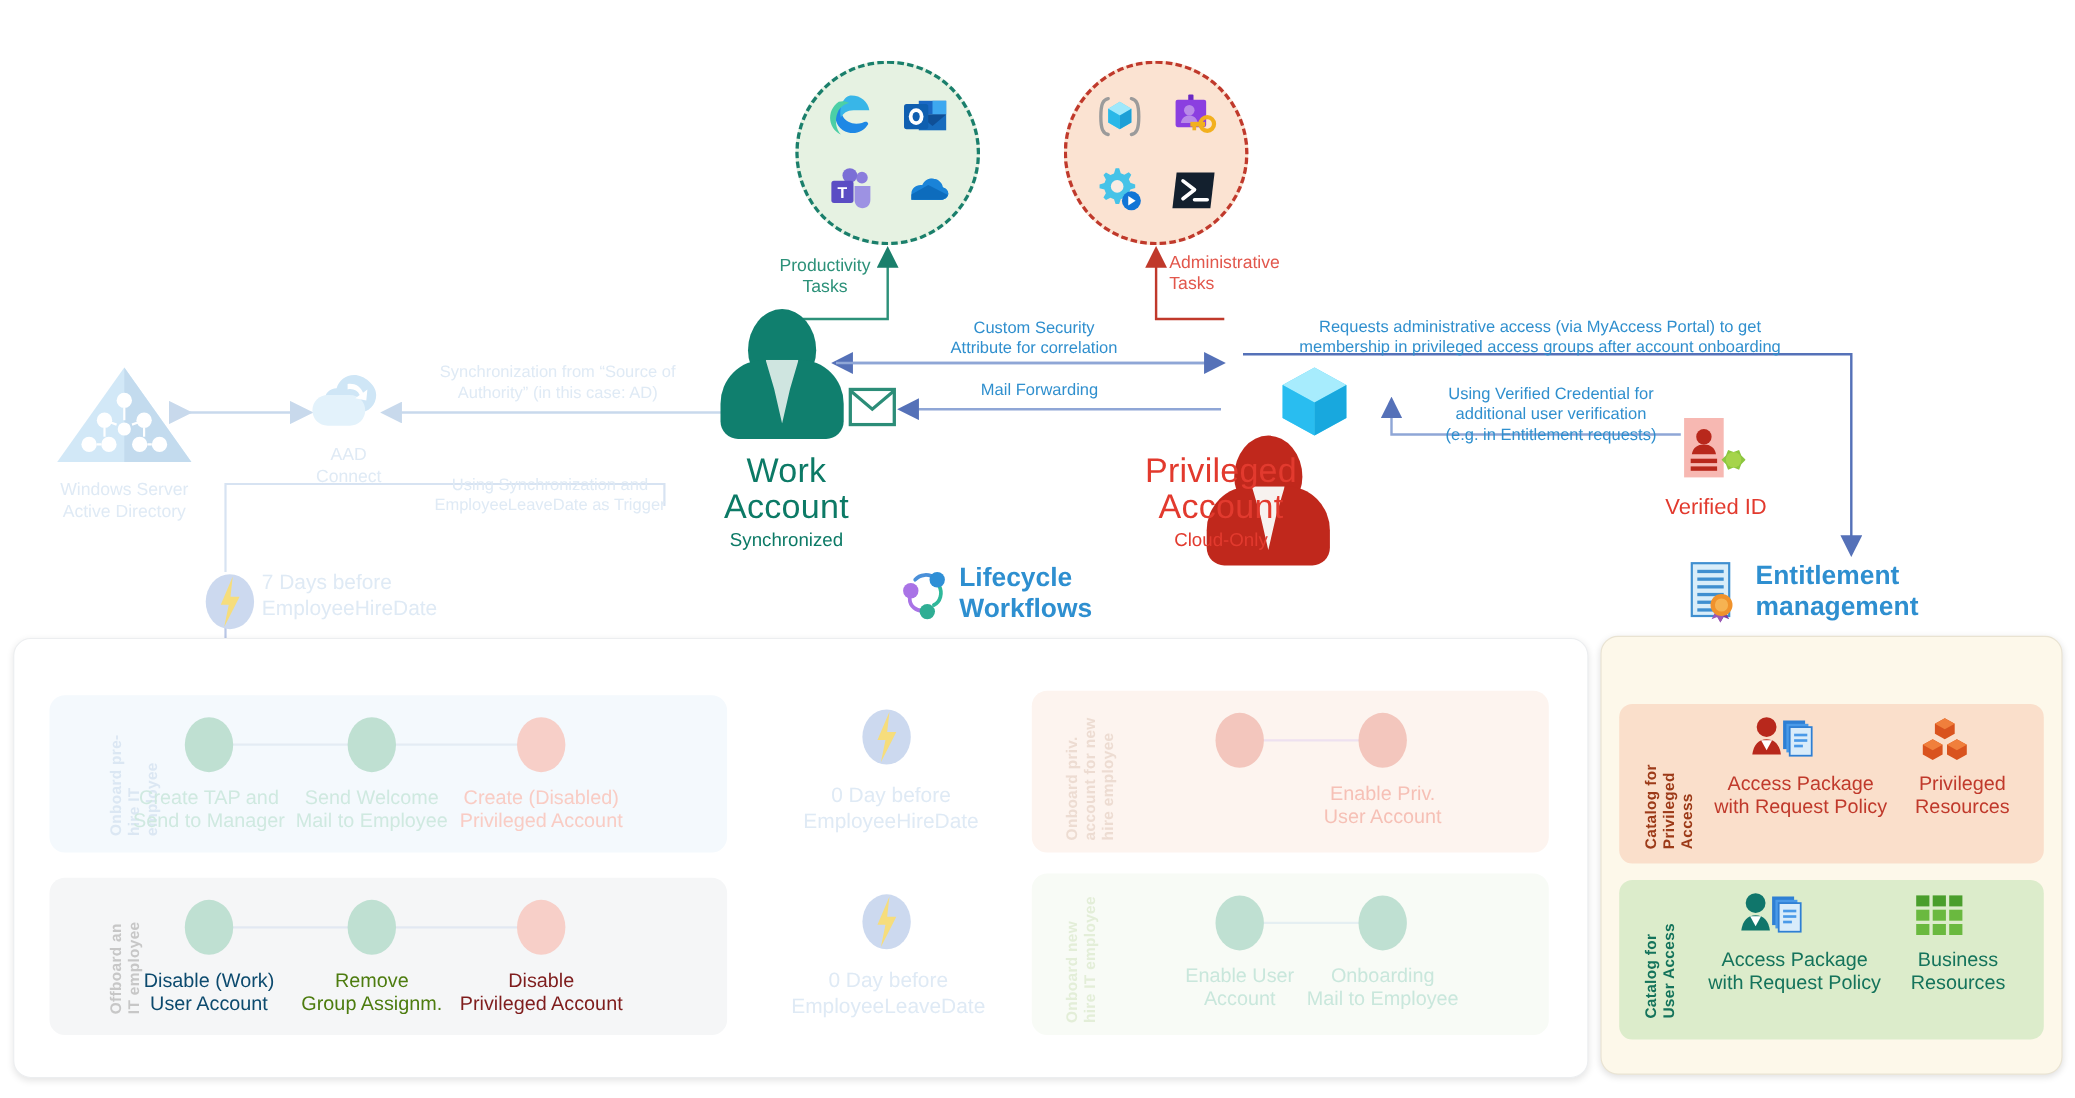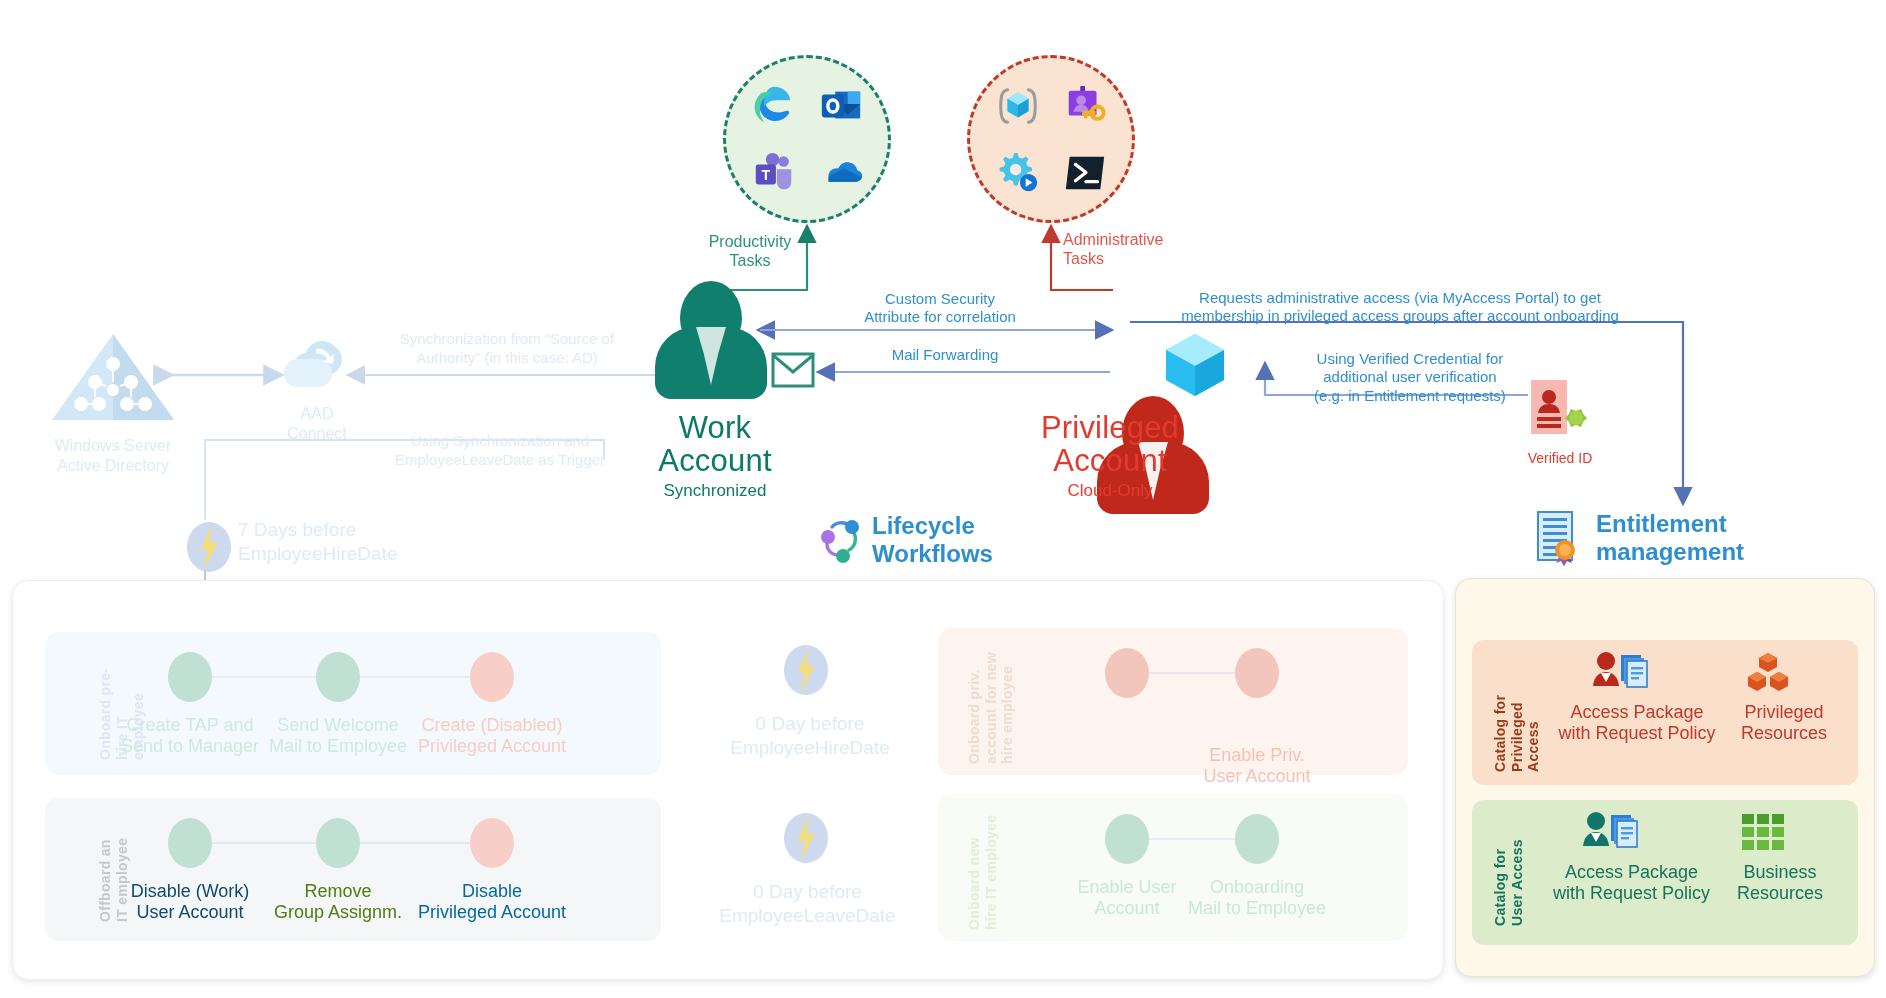--- a/index.html
+++ b/index.html
@@ -323,21 +323,21 @@
   <svg viewBox="0 0 60 66" width="60" height="66">
     <rect x="4" y="2" width="36" height="54" fill="#f7b8b2"></rect>
     <circle cx="22" cy="19" r="7" fill="#b8281c"></circle>
     <path d="M11 35c1-6 5-9 11-9s10 3 11 9z" fill="#b8281c"></path>
     <rect x="10" y="39" width="24" height="4" fill="#b8281c"></rect>
     <rect x="10" y="46" width="24" height="4" fill="#b8281c"></rect>
     <path d="M44 31l5 2 5-2 2 5 4 4-4 4-2 5-5-2-5 2-2-5-4-4 4-4z" fill="#8cc63f"></path>
     <circle cx="49" cy="40" r="7" fill="#a5d44a"></circle>
   </svg>
 </div>
-<div class="abs ctr redtxt" style="left:1485px;top:450px;width:150px;font-size:14px;">
+<div class="abs ctr redtxt" style="left:1485px;top:450px;width:150px;font-size:20px;">
   <span>Verified ID</span>
 </div>
 
 <div class="abs" style="left:818px;top:515px;width:48px;height:52px;">
   <svg viewBox="0 0 48 52" width="48" height="52">
     <path d="M14 12c4-5 13-6 18-1" stroke="#4a90d9" stroke-width="3.4" fill="none" stroke-linecap="round"></path>
     <path d="M36 18c3 6 1 14-5 17" stroke="#2fb89a" stroke-width="3.4" fill="none" stroke-linecap="round"></path>
     <path d="M22 40c-7 1-13-4-13-11" stroke="#a973e6" stroke-width="3.4" fill="none" stroke-linecap="round"></path>
     <circle cx="34" cy="12" r="7" fill="#2f8fd6"></circle>
     <circle cx="10" cy="22" r="7" fill="#a973e6"></circle>
@@ -416,21 +416,21 @@
   <div class="node" style="left:271px;top:20px;background:#bfe0d2;"></div>
   <div class="node" style="left:425px;top:20px;background:#f7cfc8;"></div>
   <div class="nodelbl" style="left:50px;top:83px;color:#0c4a6e;">
     <div>Disable (Work)</div>
     <div>User Account</div>
   </div>
   <div class="nodelbl" style="left:198px;top:83px;color:#4d7c0f;">
     <div>Remove</div>
     <div>Group Assignm.</div>
   </div>
-  <div class="nodelbl" style="left:352px;top:83px;color:#0369a1;text-align:center;">
+  <div class="nodelbl" style="left:352px;top:83px;color:#7f1d1d;text-align:center;">
     <div>Disable</div>
     <div>Privileged Account</div>
   </div>
 </div>
 
 <div class="bolt" style="left:784px;top:645px;"></div>
 <div class="abs ctr ghost" style="left:710px;top:712px;width:200px;font-size:19px;line-height:1.24;">
   <div>0 Day before</div>
   <div>EmployeeHireDate</div>
 </div>
@@ -445,21 +445,21 @@
   <div class="vlabel ghost-r" style="left:28px;top:16px;height:120px;color:#eddcd2;">
     <span>Onboard priv.</span><br>
     <span>account for new</span><br>
     <span>hire employee</span>
   </div>
   <svg style="position:absolute;left:0;top:0;width:470px;height:147px;">
     <line x1="190" y1="45" x2="310" y2="45" stroke="#eee1f0" stroke-width="2"></line>
   </svg>
   <div class="node" style="left:167px;top:20px;background:#f3c6bd;"></div>
   <div class="node" style="left:297px;top:20px;background:#f3c6bd;"></div>
-  <div class="nodelbl" style="left:224px;top:83px;color:#f6c0b6;margin-top:34px;">
+  <div class="nodelbl" style="left:224px;top:83px;color:#f6c0b6;">
     <div>Enable Priv.</div>
     <div>User Account</div>
   </div>
 </div>
 
 <div class="wfrow mint" style="left:938px;top:794px;width:470px;height:147px;">
   <div class="vlabel" style="left:28px;top:20px;height:116px;color:#e3eed8;">
     <span>Onboard new</span><br>
     <span>hire IT employee</span>
   </div>

